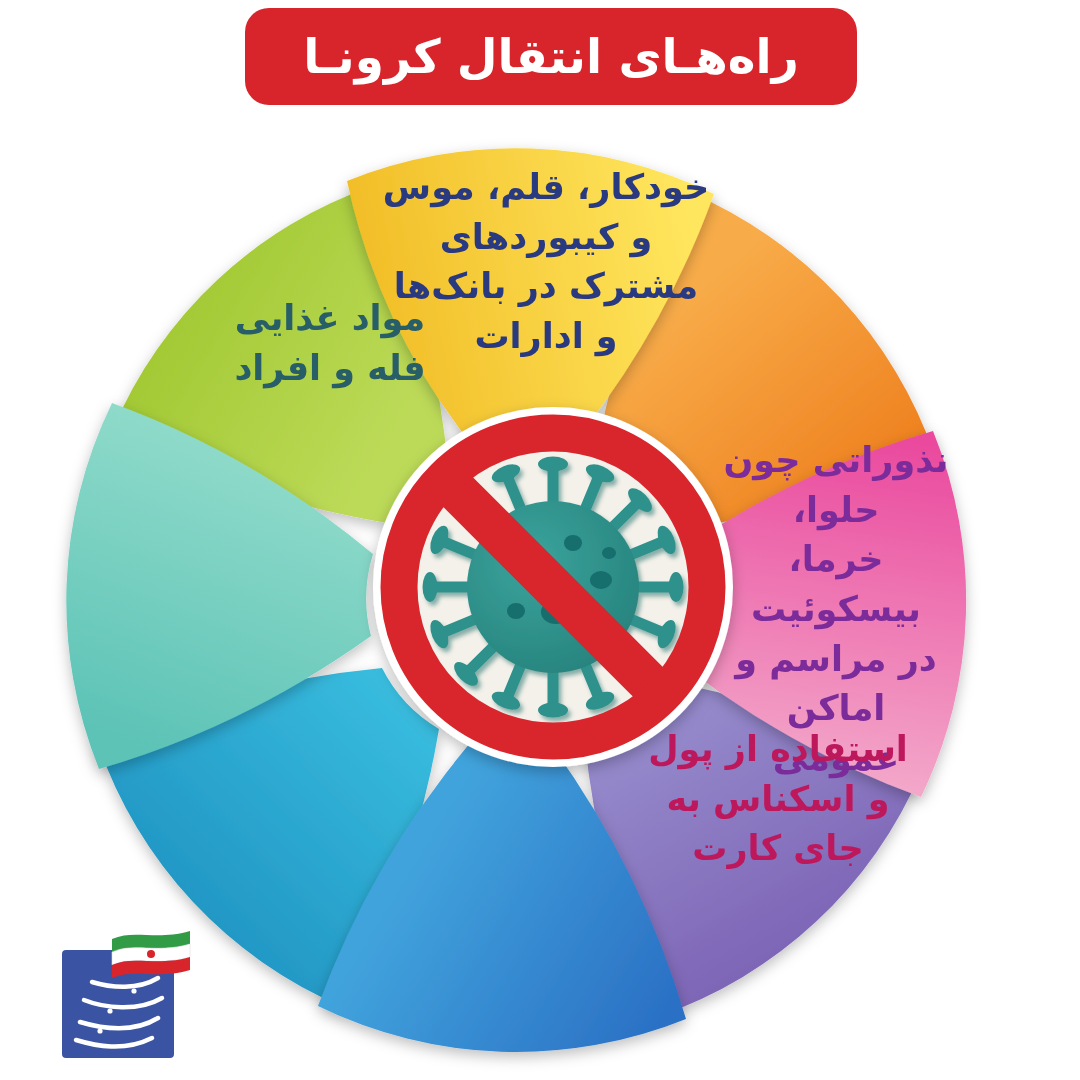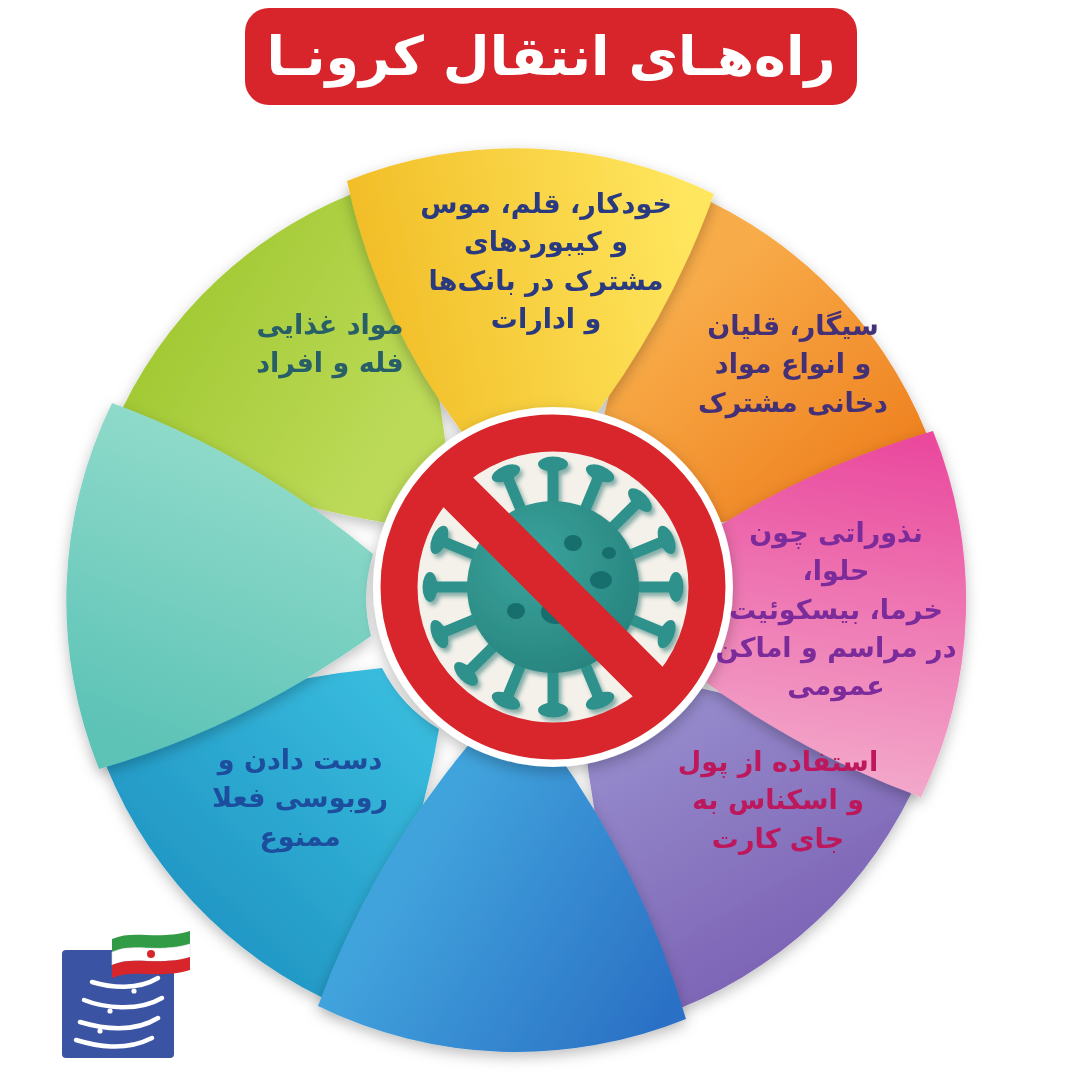--- a/index.html
+++ b/index.html
@@ -6,27 +6,27 @@
   .canvas{
     position:relative;width:1080px;height:1080px;background:#ffffff;
     overflow:hidden;font-family:"DejaVu Sans",sans-serif;direction:rtl;
   }
   .canvas svg{position:absolute;left:0;top:0;}
   .title-banner{
     position:absolute;left:245px;top:8px;width:612px;height:97px;
     background:#D7252B;border-radius:24px;display:flex;align-items:center;justify-content:center;
   }
   .title-banner span{
-    color:#ffffff;font-size:54px;font-weight:bold;letter-spacing:0;
+    color:#ffffff;font-size:47px;font-weight:bold;letter-spacing:0;
     direction:rtl;white-space:nowrap;
   }
   .seg-label{
     position:absolute;transform:translate(-50%,-50%);
     text-align:center;direction:rtl;white-space:pre-line;
-    font-weight:bold;font-size:27px;line-height:1.42;
+    font-weight:bold;font-size:35px;line-height:1.42;
   }
   .lbl-0{color:#2A3A80}
   .lbl-1{color:#433077}
   .lbl-2{color:#7C2B9B}
   .lbl-3{color:#be185d}
   .lbl-4{color:#1D5FAE}
   .lbl-5{color:#1D4E9E}
   .lbl-6{color:#2C4A9C}
   .lbl-7{color:#275E68}
   .sr-only{
@@ -159,30 +159,24 @@
   </svg>
 
   <div class="title-banner">
     <span>راه‌هـای انتقال کرونـا</span>
   </div>
 
   <div class="seg-label lbl-0" style="left:546px;top:262px">خودکار، قلم، موس
 و کیبوردهای
 مشترک در بانک‌ها
 و ادارات</div>
-  <div class="seg-label lbl-1" style="left:793px;top:364px">سیگار، قلیان
-و انواع مواد
-دخانی مشترک</div>
   <div class="seg-label lbl-2" style="left:836px;top:610px">نذوراتی چون حلوا،
 خرما، بیسکوئیت
 در مراسم و اماکن
 عمومی</div>
   <div class="seg-label lbl-3" style="left:778px;top:800px">استفاده از پول
 و اسکناس به
 جای کارت</div>
-  <div class="seg-label lbl-5" style="left:300px;top:798px">دست دادن و
-روبوسی فعلا
-ممنوع</div>
   <div class="seg-label lbl-7" style="left:330px;top:344px">مواد غذایی
 فله و افراد</div>
 
   <span class="sr-only">وزارت ارتباطات و فناوری اطلاعات</span>
 </div>
 
 </body></html>

